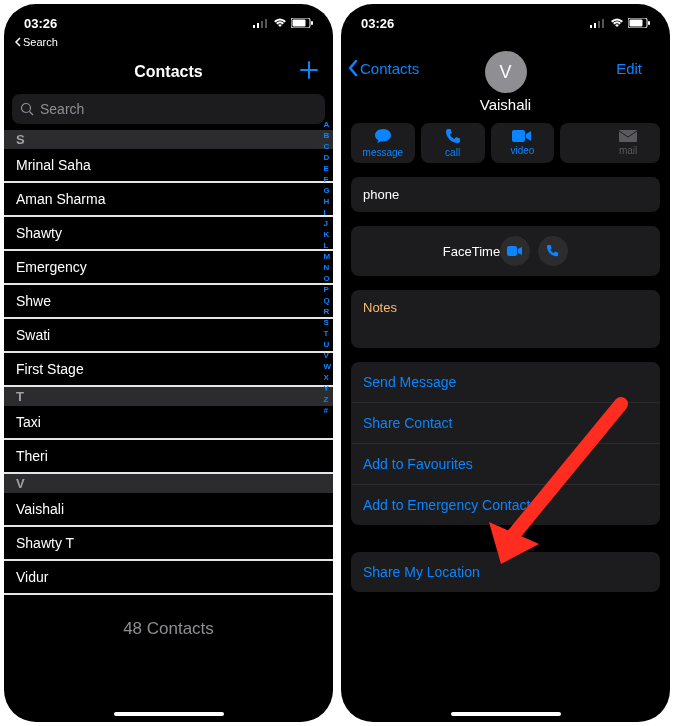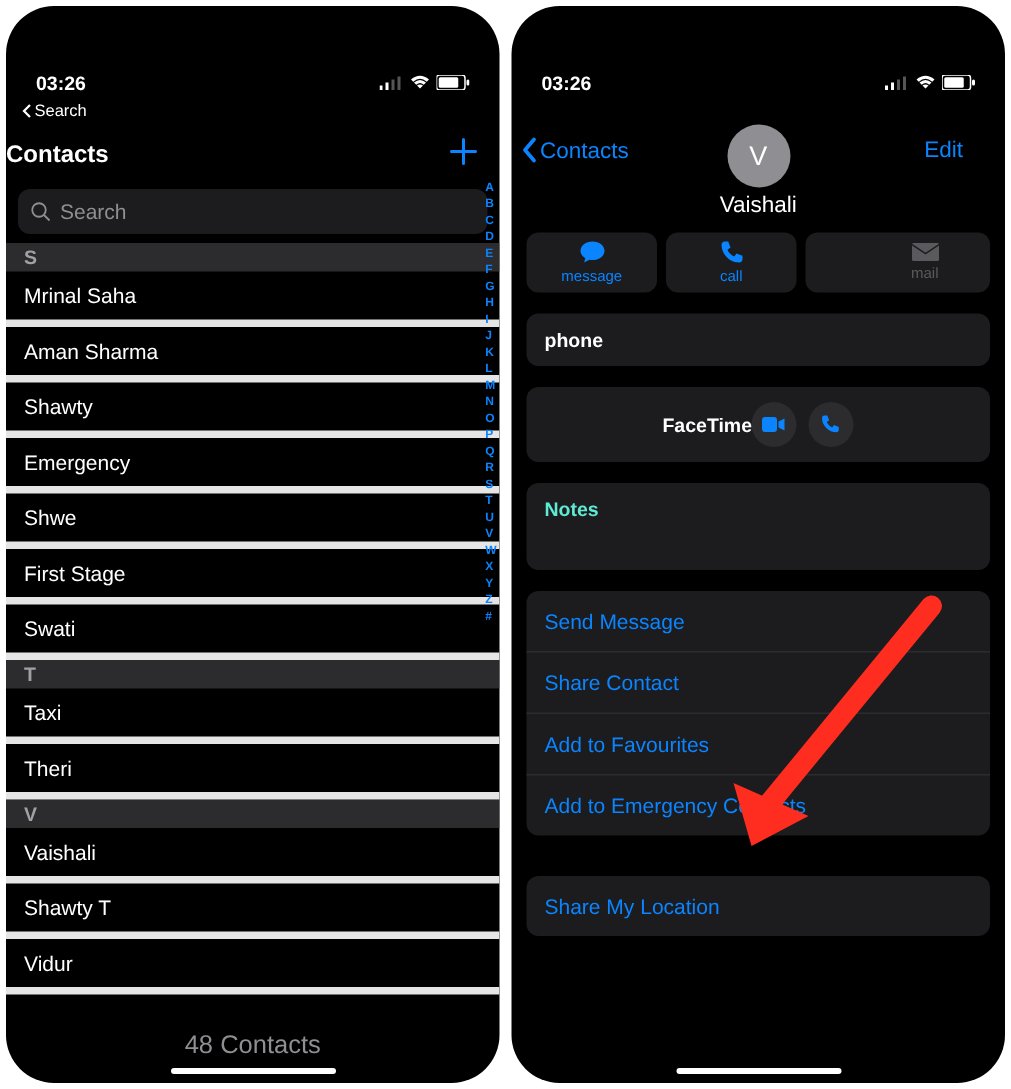--- a/index.html
+++ b/index.html
@@ -26,40 +26,40 @@
       color: #fff;
     }
     .status-bar {
       height: 32px;
       display: flex;
       justify-content: space-between;
       align-items: center;
       padding: 6px 20px 0;
       font-size: 13px;
       font-weight: 600;
-      margin-top: 32px;
     }
     .status-icons {
       display: flex;
       gap: 4px;
       align-items: center;
     }
     .back-search {
       font-size: 11px;
       color: #fff;
       padding: 0 10px 4px;
       display: flex;
       align-items: center;
       gap: 2px;
     }
     .header-row {
       position: relative;
       height: 40px;
       display: flex;
       align-items: center;
+      justify-content: center;
     }
     .header-title {
       font-size: 16px;
       font-weight: 600;
       color: #fff;
     }
     .header-add {
       position: absolute;
       right: 14px;
       top: 50%;
@@ -87,21 +87,21 @@
       color: #a0a0a5;
       padding: 2px 12px;
       font-size: 13px;
       font-weight: 600;
     }
     .contact-list {
       position: relative;
     }
     .contact-row {
       padding: 8px 12px;
-      border-bottom: 5px solid #e5e5e5;
+      border-bottom: 2px solid #e5e5e5;
       font-size: 14px;
       color: #fff;
       position: relative;
     }
     .index-bar {
       position: absolute;
       right: 2px;
       top: 115px;
       display: flex;
       flex-direction: column;
@@ -188,21 +188,20 @@
       color: #5a5a5e;
       padding-left: 36px;
     }
     .card {
       background: #1c1c1e;
       border-radius: 8px;
       margin: 0 10px 14px;
       padding: 10px 12px;
       color: #fff;
       font-size: 13px;
-      font-weight: bold;
     }
     .facetime-card {
       display: flex;
       align-items: center;
       justify-content: center;
     }
     .ft-buttons {
       display: flex;
       gap: 8px;
     }
@@ -284,22 +283,22 @@
       </svg>
     <span>Search</span>
   </div>
   <div class="contact-list">
     <div class="section-header">S</div>
     <div class="contact-row">Mrinal Saha</div>
     <div class="contact-row">Aman Sharma</div>
     <div class="contact-row">Shawty</div>
     <div class="contact-row">Emergency</div>
     <div class="contact-row">Shwe</div>
+    <div class="contact-row">Swati</div>
     <div class="contact-row">First Stage</div>
-    <div class="contact-row">Swati</div>
     <div class="section-header">T</div>
     <div class="contact-row">Taxi</div>
     <div class="contact-row">Theri</div>
     <div class="section-header">V</div>
     <div class="contact-row" style="position:relative;">Vaishali</div>
     <div class="contact-row">Shawty T</div>
     <div class="contact-row">Vidur</div>
     <div class="footer-count">48 Contacts</div>
   </div>
   <div class="index-bar">
@@ -375,20 +374,27 @@
           <path d="M9 1 C4.5 1 1 3.8 1 7.2 C1 9.2 2.3 11 4.2 12.1 L3.4 15 L7 13.2 C7.6 13.3 8.3 13.4 9 13.4 C13.5 13.4 17 10.6 17 7.2 C17 3.8 13.5 1 9 1 Z" fill="#0a84ff"></path>
         </svg>
       <span>message</span>
     </div>
     <div class="pill">
       <svg width="16" height="16" viewBox="0 0 16 16">
           <path d="M3 1 L5.5 1 L7 5 L5 6.5 C5.8 8.5 7.5 10.2 9.5 11 L11 9 L15 10.5 L15 13 C15 14 14 15 13 15 C6.4 15 1 9.6 1 3 C1 2 2 1 3 1 Z" fill="#0a84ff"></path>
         </svg>
       <span>call</span>
     </div>
+    <div class="pill">
+      <svg width="20" height="12" viewBox="0 0 20 12">
+          <rect x="0" y="0" width="13" height="12" rx="2" fill="#0a84ff"></rect>
+          <path d="M14 4 L19 1 L19 11 L14 8 Z" fill="#0a84ff"></path>
+        </svg>
+      <span>video</span>
+    </div>
     <div class="pill disabled">
       <svg width="18" height="12" viewBox="0 0 18 12">
           <rect x="0" y="0" width="18" height="12" rx="1" fill="#5a5a5e"></rect>
           <path d="M0 1 L9 7 L18 1" stroke="#1c1c1e" stroke-width="1" fill="none"></path>
         </svg>
       <span>mail</span>
     </div>
   </div>
 
   <div class="card">
@@ -406,21 +412,21 @@
       </div>
       <div class="ft-btn">
         <svg width="14" height="14" viewBox="0 0 14 14">
             <path d="M2.5 1 L4.5 1 L5.8 4.2 L4.2 5.4 C4.9 7 6.2 8.3 7.8 9 L9 7.4 L12.2 8.7 L12.2 10.7 C12.2 11.5 11.5 12.2 10.7 12.2 C5.4 12.2 1 7.8 1 2.5 C1 1.7 1.7 1 2.5 1 Z" fill="#0a84ff"></path>
           </svg>
       </div>
     </div>
   </div>
 
   <div class="card notes-card">
-    <span style="color:#5eead4;">Notes</span>
+    <span style="color:#fdba74;">Notes</span>
   </div>
 
   <div class="option-list">
     <div class="option-row">Send Message</div>
     <div class="option-row">Share Contact</div>
     <div class="option-row">Add to Favourites</div>
     <div class="option-row">Add to Emergency Contacts</div>
   </div>
 
   <div class="option-list">

